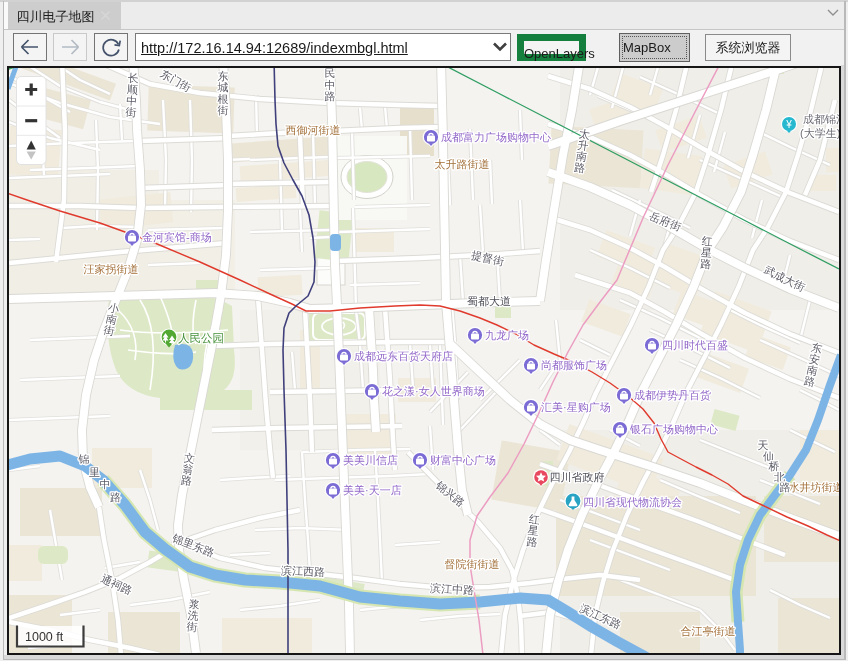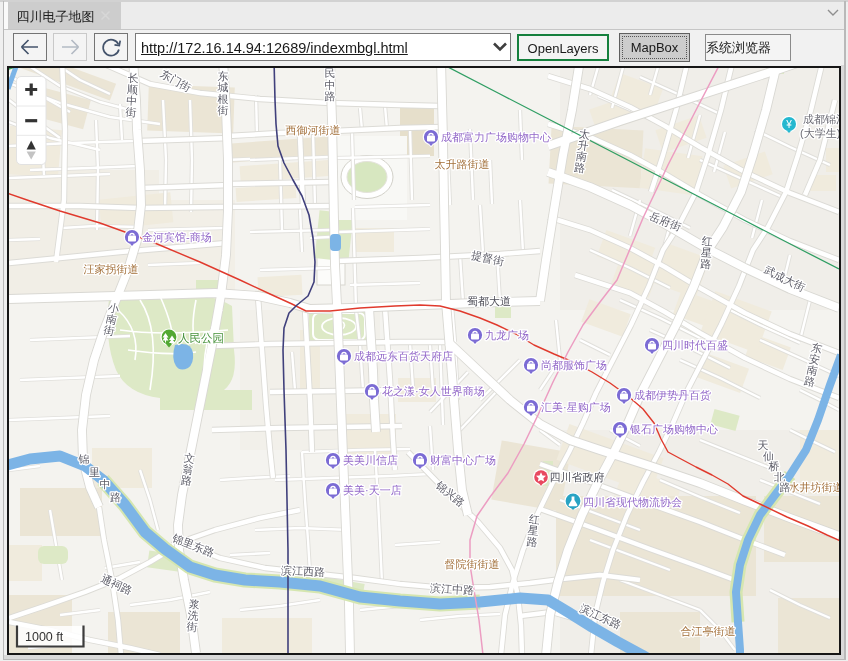--- a/index.html
+++ b/index.html
@@ -33,24 +33,24 @@
 <div class="abs" style="left:94px;top:33px;width:34px;height:28px;background:#f4f4f4;border:1px solid #747474;"></div>
 <svg class="abs" style="left:94px;top:33px;" width="34" height="28" viewBox="0 0 34 28">
     <path d="M24.5 11.5 A 8 8 0 1 0 24.9 16.5" fill="none" stroke="#44536b" stroke-width="1.7"></path>
     <path d="M20.5 11.8 L25.3 12.6 L26.2 7.6" fill="none" stroke="#44536b" stroke-width="1.7"></path>
   </svg>
 <div class="abs" style="left:135px;top:33px;width:376px;height:28px;background:#ffffff;border:1px solid #7a7a7a;"></div>
 <div class="abs" style="left:141px;top:39.5px;font-size:14.5px;color:#1a1a1a;text-decoration:underline;">http://172.16.14.94:12689/indexmbgl.html</div>
 <svg class="abs" style="left:490px;top:41px;" width="20" height="12" viewBox="0 0 20 12">
     <path d="M4 2.5 L10 8.5 L16 2.5" fill="none" stroke="#3f3f3f" stroke-width="2.6"></path>
   </svg>
-<div class="abs" style="left:517px;top:34px;width:92px;height:27px;background:#f4f4f4;border:2px solid #15803d;font-size:13px;color:#1a1a1a;text-align:center;line-height:25px;">OpenLayers</div>
+<div class="abs" style="left:517px;top:34px;width:69px;height:27px;background:#f4f4f4;border:7px solid #15803d;font-size:13px;color:#1a1a1a;text-align:center;line-height:25px;">OpenLayers</div>
 <div class="abs" style="left:619px;top:33px;width:71px;height:29px;background:#cccccc;border:1px solid #5f5f5f;"></div>
-<div class="abs" style="left:622px;top:36px;width:65px;height:23px;border:1px dotted #555555;font-size:13px;color:#1a1a1a;text-align:center;line-height:21px;">MapBox</div>
-<div class="abs" style="left:705px;top:34px;width:86px;height:27px;background:#f4f4f4;border:1px solid #8a8a8a;font-size:13px;color:#1a1a1a;line-height:25px;">系统浏览器</div>
+<div class="abs" style="left:622px;top:36px;width:65px;height:23px;border:1px dotted #555555;font-size:13px;color:#1a1a1a;line-height:21px;">MapBox</div>
+<div class="abs" style="left:705px;top:34px;width:86px;height:27px;background:#f4f4f4;border:1px solid #8a8a8a;font-size:13px;color:#1a1a1a;text-align:center;line-height:25px;">系统浏览器</div>
 <div class="abs" style="left:841px;top:64.5px;width:3px;height:592px;background:#d9d9d9;"></div>
 <div class="abs" style="left:4px;top:655px;width:840px;height:3.5px;background:#d9d9d9;"></div>
 <div class="abs" style="left:7px;top:66px;width:834px;height:589px;border:2px solid #161616;background:#f4f3ef;overflow:hidden;">
 <svg width="830" height="585" viewBox="9 68 830 585" font-family="Liberation Sans,sans-serif">
 <rect x="9" y="60" width="831" height="596" fill="#f4f3ef"></rect>
 <rect x="9" y="170" width="150" height="130" fill="#f1eee6"></rect>
 <rect x="150" y="200" width="85" height="100" fill="#f2efe7"></rect>
 <rect x="240" y="310" width="140" height="140" fill="#f2f0ea"></rect>
 <rect x="560" y="60" width="280" height="250" fill="#f0eee9"></rect>
 <rect x="560" y="430" width="280" height="230" fill="#f0eee9"></rect>

